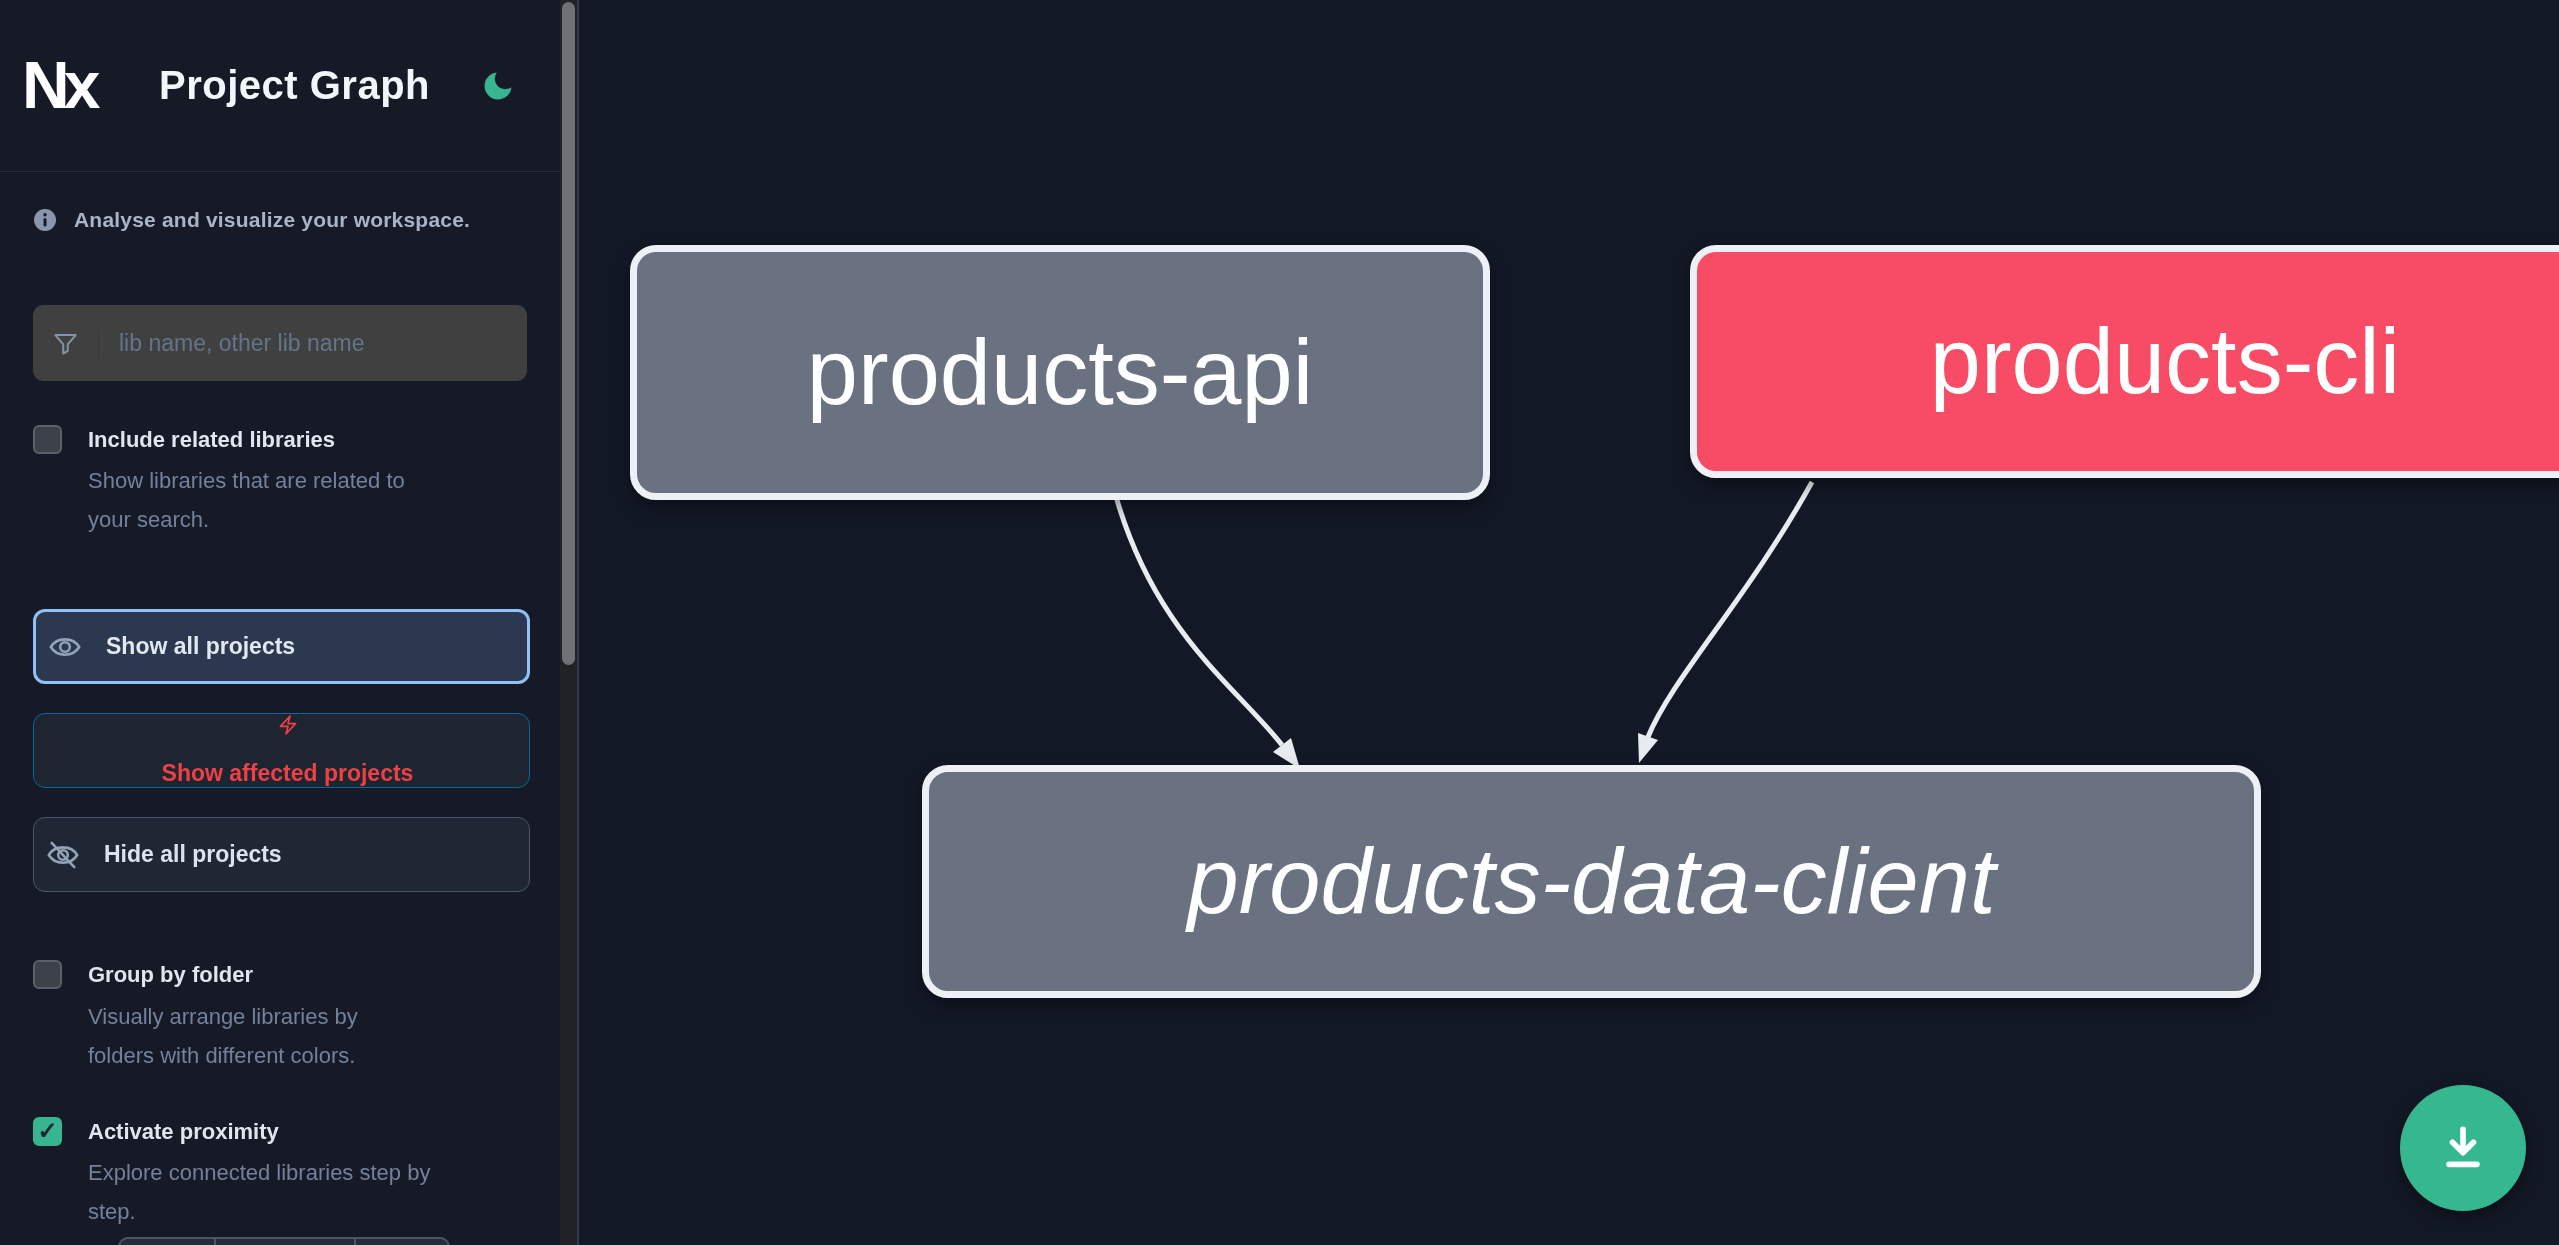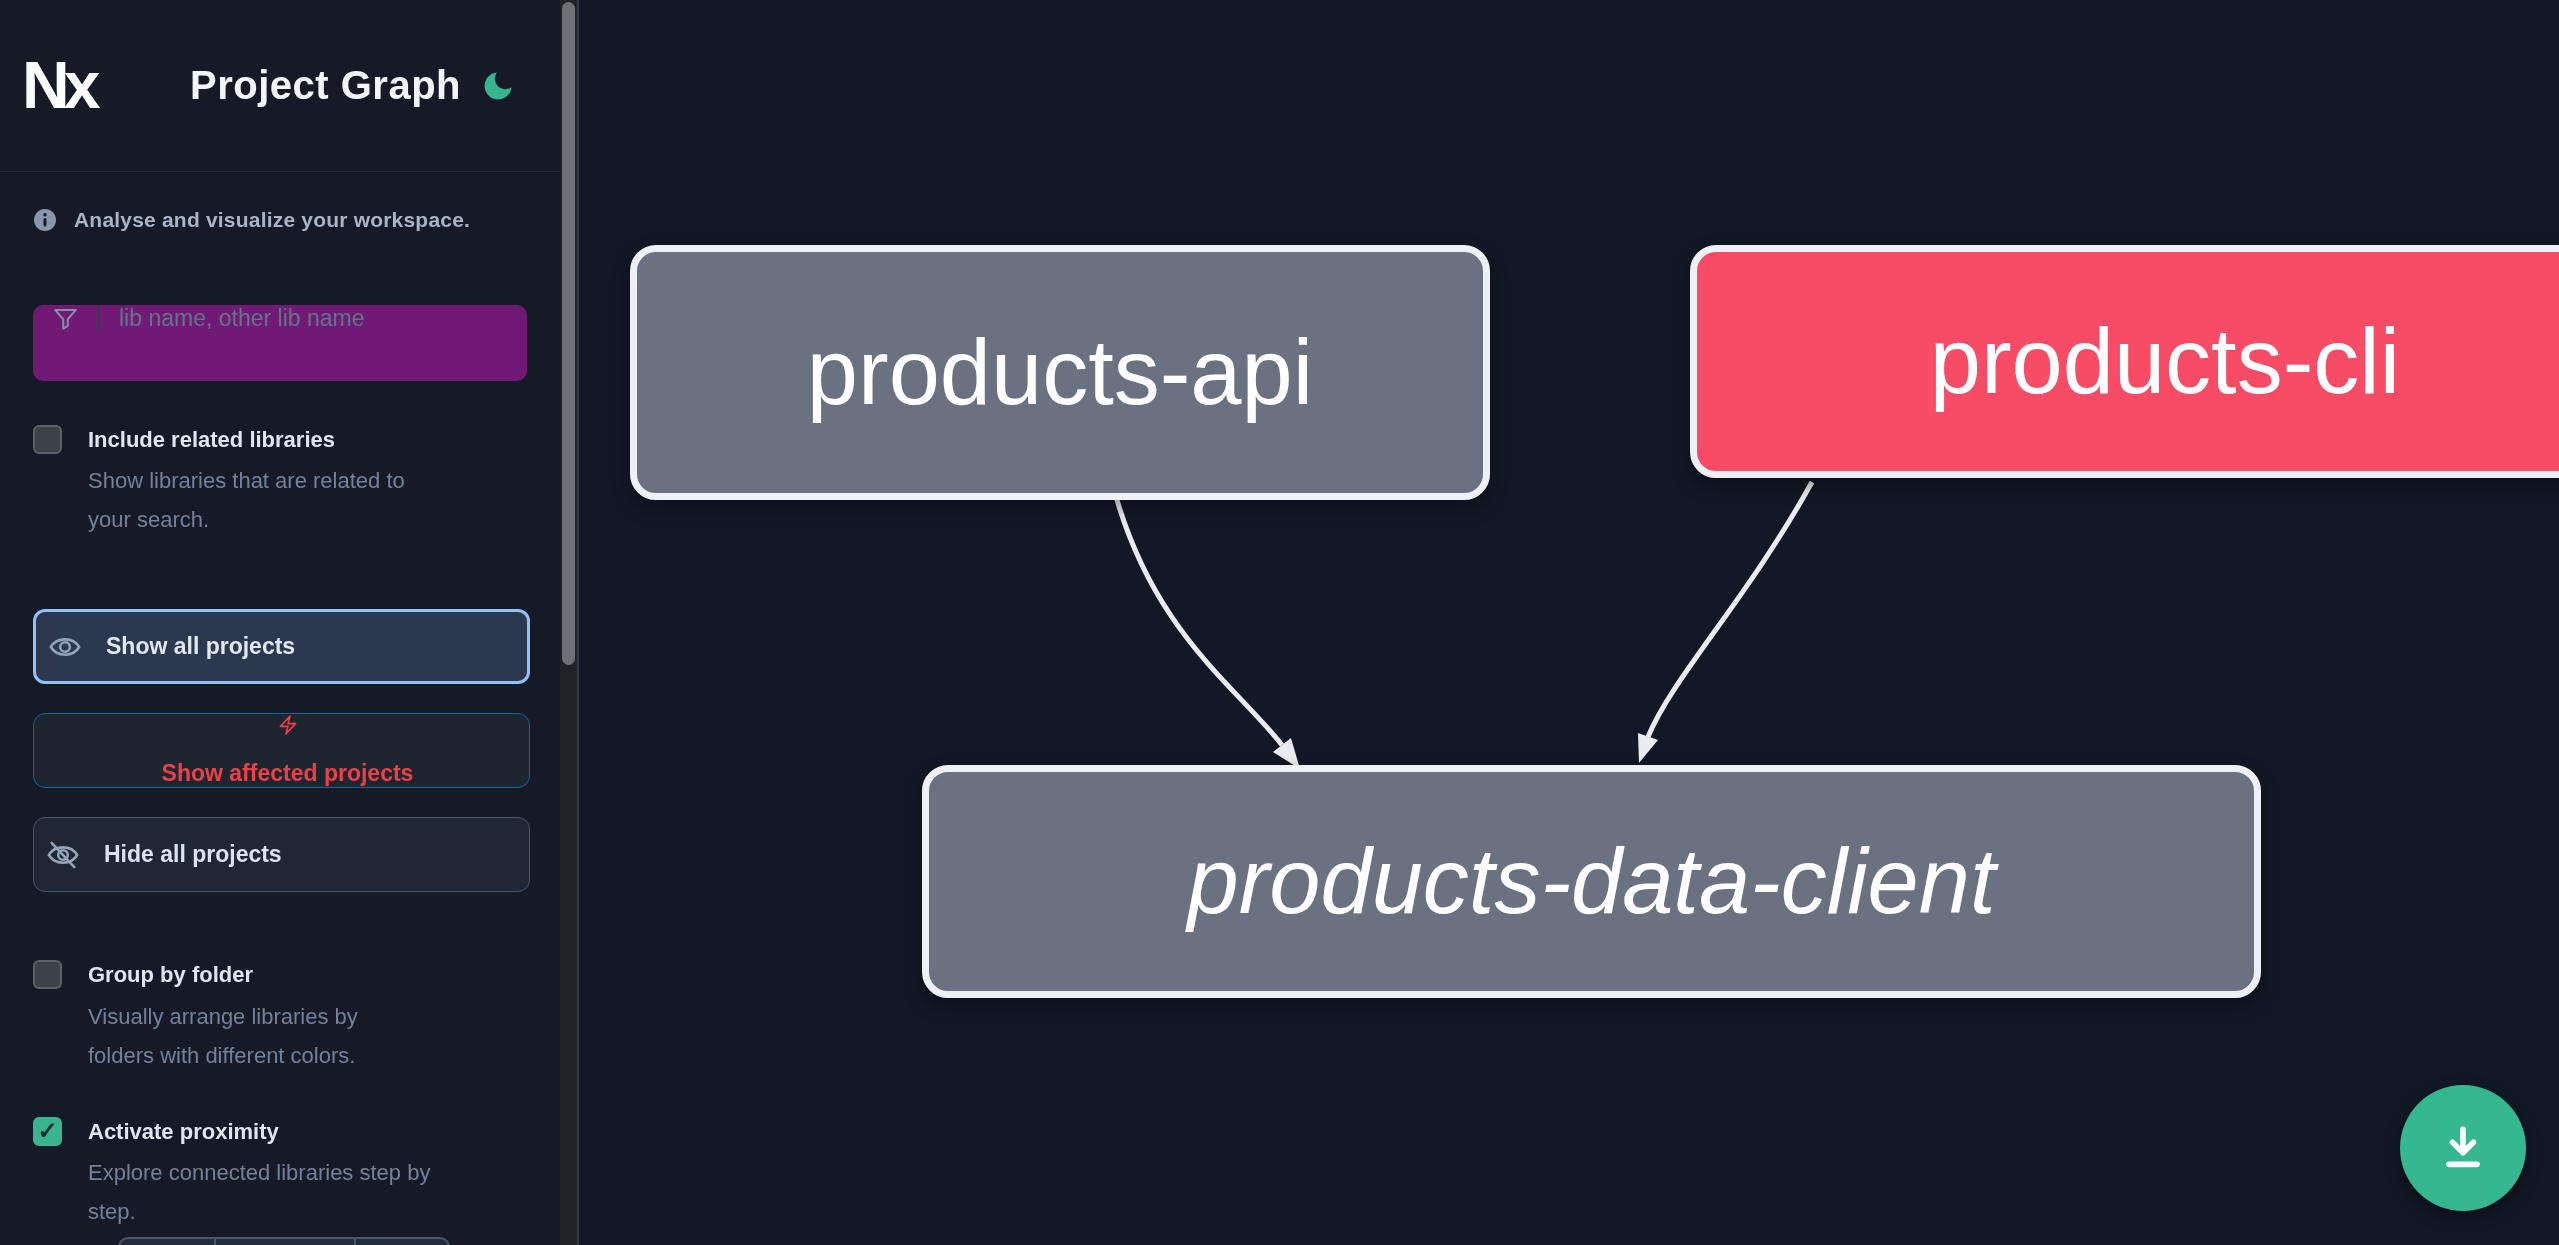--- a/index.html
+++ b/index.html
@@ -22,29 +22,29 @@
 
   
   .download-btn{position:absolute;left:2400px;top:1085px;width:126px;height:126px;border-radius:50%;
         background:#35b790;display:flex;align-items:center;justify-content:center;cursor:pointer;
         box-shadow:0 6px 16px rgba(0,0,0,.4);}
 
   
   .sidebar{position:absolute;left:0;top:0;width:560px;height:1245px;background:#151a26;z-index:5;}
   .sidebar-header{height:172px;border-bottom:1px solid #252e3d;display:flex;align-items:center;
         padding:0 44px 0 26px;box-sizing:border-box;}
-  .app-title{color:#f2f6fb;font-size:40px;font-weight:700;margin-left:60px;letter-spacing:.5px;}
+  .app-title{color:#f2f6fb;font-size:40px;font-weight:700;margin-left:29px;letter-spacing:.5px;}
   .theme-toggle{margin-left:auto;cursor:pointer;display:flex;align-items:center;}
 
   .sidebar-content{padding:0 33px;}
   .tagline-row{margin-top:36px;display:flex;align-items:center;gap:17px;}
   .tagline{color:#a9b4c6;font-size:21px;font-weight:600;letter-spacing:.2px;}
 
-  .search-box{margin-top:73px;height:76px;background:#701a75;border-radius:10px;
-        display:flex;align-items:flex-start;overflow:hidden;}
+  .search-box{margin-top:73px;height:76px;background:#404040;border-radius:10px;
+        display:flex;align-items:center;overflow:hidden;}
   .search-icon-cell{width:65px;display:flex;align-items:center;justify-content:center;
         border-right:1px solid #303a4a;}
   .search-box input{flex:1;background:transparent;border:none;outline:none;color:#cbd5e1;
         font-size:23px;padding:0 20px;font-family:"Liberation Sans",sans-serif;}
   .search-box input::placeholder{color:#64748b;}
 
   .opt{display:grid;grid-template-columns:55px 1fr;align-items:start;}
   .opt .checkbox{width:29px;height:29px;border-radius:6px;background:#3d4148;border:2px solid #5c6168;
         box-sizing:border-box;margin-top:2px;cursor:pointer;display:flex;align-items:center;justify-content:center;
         color:transparent;font-size:24px;font-weight:700;line-height:1;}

